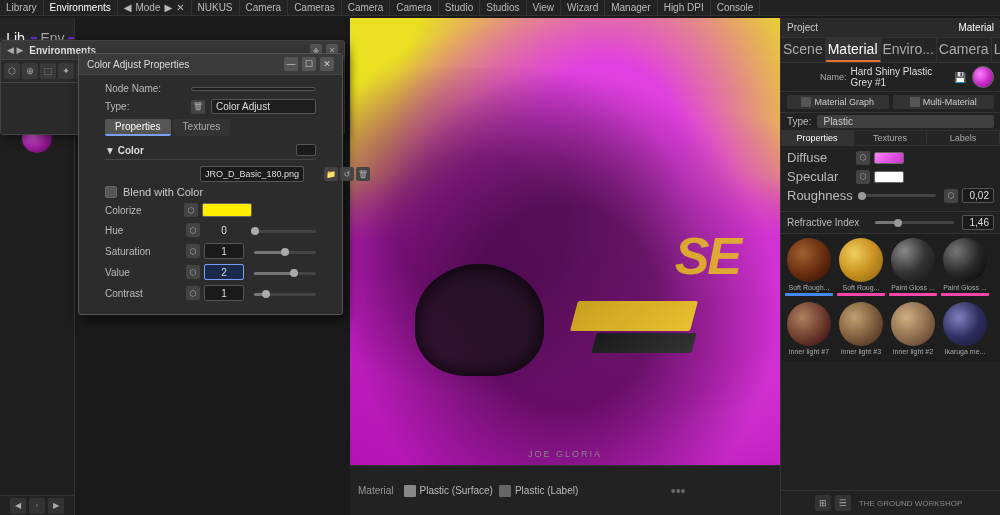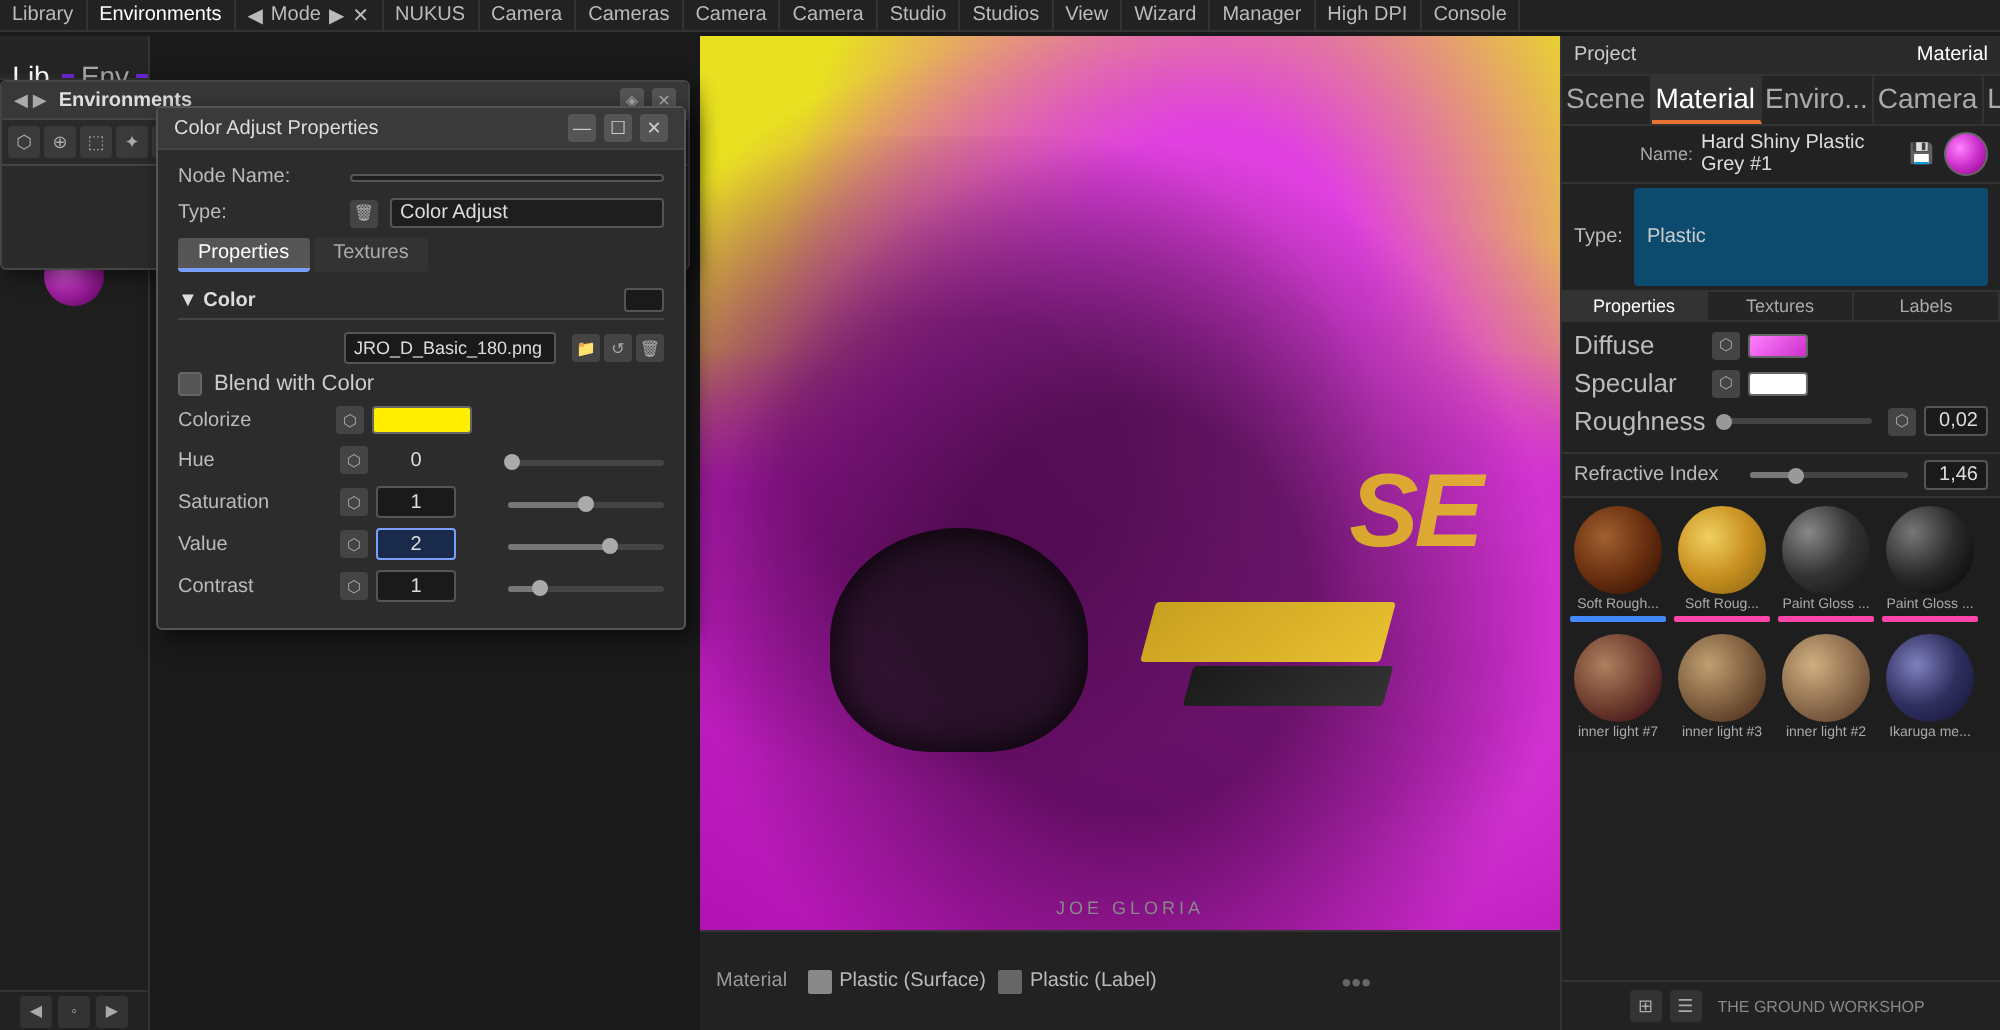--- a/index.html
+++ b/index.html
@@ -191,21 +191,21 @@
       display: flex;
       align-items: center;
       justify-content: center;
       font-size: 9px;
       color: #ccc;
       cursor: pointer;
       line-height: 1;
     }
 
     .float-body {
-      padding: 8px 10px;
+      padding: 8px 26px;
     }
     .prop-row {
       display: flex;
       align-items: center;
       margin-bottom: 5px;
       gap: 6px;
     }
     .prop-label {
       width: 80px;
       font-size: 10px;
@@ -266,21 +266,21 @@
     .tab-btn.active {
       background: #555;
       color: #fff;
       border-bottom: 2px solid #7a9fff;
     }
 
     .prop-field-row {
       display: flex;
       align-items: center;
       margin-bottom: 4px;
-      gap: 8px;
+      gap: 20px;
     }
     .pf-label {
       width: 75px;
       font-size: 10px;
       color: #bbb;
       flex-shrink: 0;
     }
     .pf-text-input {
       flex: 1;
       background: #1a1a1a;
@@ -578,23 +578,23 @@
     .mat-type-row {
       display: flex;
       align-items: center;
       padding: 2px 6px;
       gap: 6px;
       border-bottom: 1px solid #333;
       font-size: 10px;
       color: #bbb;
     }
     .mat-type-val {
-      background: #0c4a6e;
-      border-radius: 2px;
-      padding: 19px 6px;
+      background: #404040;
+      border-radius: 2px;
+      padding: 1px 6px;
       color: #ccc;
       font-size: 10px;
       flex: 1;
     }
 
     .mat-props-tabs {
       display: flex;
       background: #252525;
       border-bottom: 1px solid #333;
     }
@@ -1011,20 +1011,30 @@
       <div class="rp-tab">Image</div>
     </div>
 
     <div class="mat-name-row">
       <span class="mat-name-label">Name:</span>
       <span class="mat-name-val">Hard Shiny Plastic Grey #1</span>
       <div class="mat-save-icon">💾</div>
       <div class="mat-name-swatch"></div>
     </div>
 
+    <div class="mat-graph-row">
+      <div class="graph-btn">
+        <div class="icon-small"></div>
+        <span>Material Graph</span>
+      </div>
+      <div class="graph-btn">
+        <div class="icon-small"></div>
+        <span>Multi-Material</span>
+      </div>
+    </div>
 
     <div class="mat-type-row">
       <span>Type:</span>
       <div class="mat-type-val">Plastic</div>
     </div>
 
     <div class="mat-props-tabs">
       <div class="mp-tab active">Properties</div>
       <div class="mp-tab">Textures</div>
       <div class="mp-tab">Labels</div>

